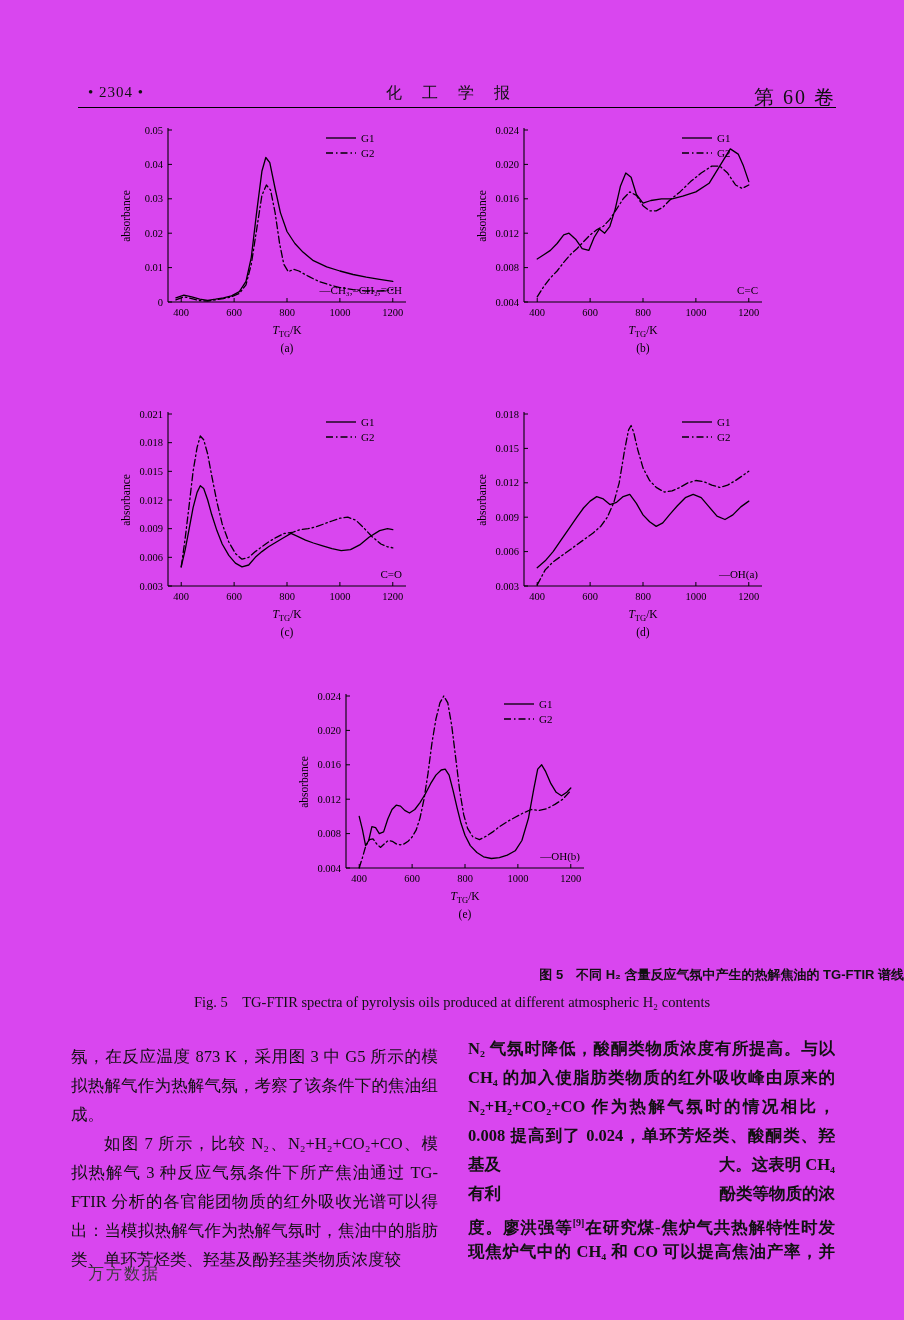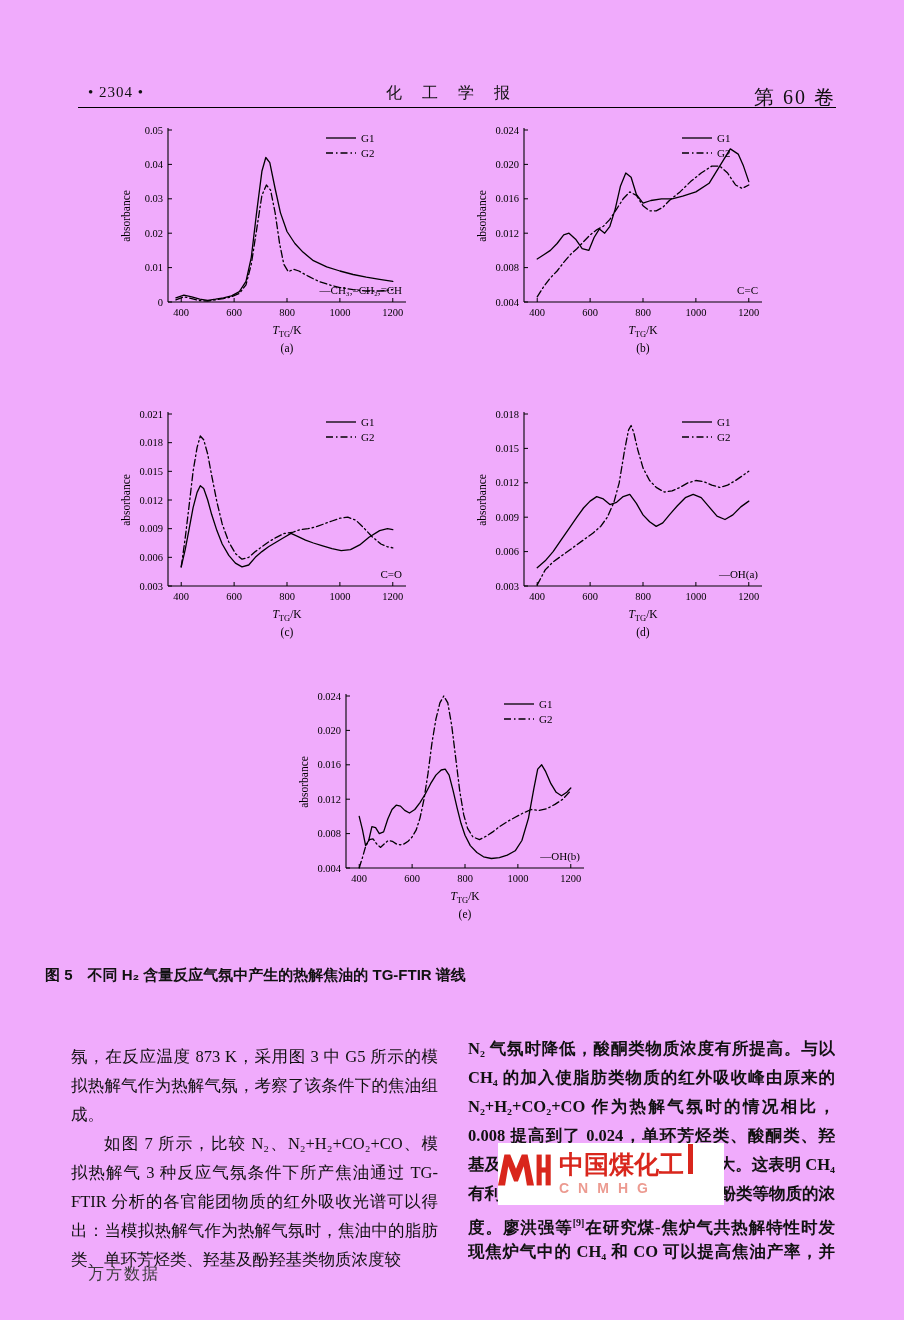--- a/index.html
+++ b/index.html
@@ -1,36 +1,36 @@
 <!DOCTYPE html>
 <html><head>
 <meta charset="utf-8">
 <style>
   * { margin:0; padding:0; box-sizing:border-box; }
   body { background:#e6e6e6; font-family:"Liberation Serif", serif; }
-  .page { position:relative; width:904px; height:1320px; background:#f0abfc; margin:0 auto; overflow:hidden; color:#111; }
+  .page { position:relative; width:904px; height:1320px; background:#d946ef; margin:0 auto; overflow:hidden; color:#111; }
 
   
   .hdr-left  { position:absolute; top:84px; left:88px;  font-size:15px; letter-spacing:1px; }
   .hdr-center{ position:absolute; top:83px; left:0; width:100%; text-align:center; font-size:16px; letter-spacing:8px; }
   .hdr-right { position:absolute; top:84px; right:68px; font-size:20px; letter-spacing:2px; }
   .hdr-rule  { position:absolute; top:107px; left:78px; width:758px; border-top:1.5px solid #000; }
 
   
   .chart { position:absolute; width:300px; height:250px; }
   #chart-a { left:118px; top:120px; }
   #chart-b { left:474px; top:120px; }
   #chart-c { left:118px; top:404px; }
   #chart-d { left:474px; top:404px; }
   #chart-e { left:296px; top:686px; }
   .chart svg { font-family:"Liberation Serif", serif; }
 
   
-  .caption-zh { position:absolute; top:966px; left:0; width:100%; text-align:left;
-                font-size:15px; font-weight:bold; font-family:"Liberation Sans", sans-serif;padding-left:45px; }
+  .caption-zh { position:absolute; top:966px; left:0; width:100%; text-align:right;
+                font-size:13px; font-weight:bold; font-family:"Liberation Sans", sans-serif;padding-left:45px; }
   .caption-en { position:absolute; top:993px; left:0; width:100%; text-align:center; font-size:14.5px; }
 
   
   .col { position:absolute; top:1034px; width:367px; font-size:16.5px; line-height:29px; text-align:justify; }
   .col-left  { left:71px;margin-top:8px; }
   .col-right { left:468px; position:absolute; }
   .para { text-align:justify; }
   .indent { text-indent:2em; }
   .pline { height:29px; overflow:hidden; text-align:justify; text-align-last:justify;font-weight:bold; }
   .pline-split { display:flex; justify-content:space-between; text-align:left; text-align-last:auto; }
@@ -238,20 +238,21 @@
         <text x="243" y="21.5" font-size="11" fill="#000">G1</text>
         <line x1="208" y1="33" x2="238" y2="33" stroke="#000" stroke-width="1.3" stroke-dasharray="7 3 1.5 3"></line>
         <text x="243" y="36.5" font-size="11" fill="#000">G2</text>
         <text x="284" y="174" text-anchor="end" font-size="11" fill="#000">—OH(b)</text>
         <text x="12" y="96" font-size="11.5" text-anchor="middle" fill="#000" transform="rotate(-90 12 96)">absorbance</text>
         <text x="169" y="214" font-size="11.5" text-anchor="middle" fill="#000"><tspan font-style="italic">T</tspan><tspan font-size="8.5" dy="3">TG</tspan><tspan dy="-3">/K</tspan></text>
         <text x="169" y="232" font-size="11.5" text-anchor="middle" fill="#000">(e)</text>
       </svg></div>
 
   <div class="caption-zh">图 5　不同 H₂ 含量反应气氛中产生的热解焦油的 TG-FTIR 谱线</div>
+  <div class="caption-en">Fig. 5　TG-FTIR spectra of pyrolysis oils produced at different atmospheric H₂ contents</div>
 
   <div class="col col-left">
     <p class="para">氛，在反应温度 873 K，采用图 3 中 G5 所示的模拟热解气作为热解气氛，考察了该条件下的焦油组成。</p>
     <p class="para indent">如图 7 所示，比较 N₂、N₂+H₂+CO₂+CO、模拟热解气 3 种反应气氛条件下所产焦油通过 TG-FTIR 分析的各官能团物质的红外吸收光谱可以得出：当模拟热解气作为热解气氛时，焦油中的脂肪类、单环芳烃类、羟基及酚羟基类物质浓度较</p>
   </div>
 
   <div class="col col-right">
     <div class="pline">N₂ 气氛时降低，酸酮类物质浓度有所提高。与以</div>
     <div class="pline">CH₄ 的加入使脂肪类物质的红外吸收峰由原来的</div>
     <div class="pline">N₂+H₂+CO₂+CO 作为热解气氛时的情况相比，</div>
@@ -263,32 +264,17 @@
     </div>
     <div class="pline pline-split">
       <span>有利</span>
       <span>酚类等物质的浓</span>
     </div>
 
     <div class="pline"><span>度。廖洪强等</span><sup>[9]</sup><span>在研究煤-焦炉气共热解特性时发</span></div>
 
     <div class="pline">现焦炉气中的 CH₄ 和 CO 可以提高焦油产率，并</div>
 
-    <div class="wm">
-      <span class="wm-mark">
-        <svg width="54" height="44" viewBox="0 0 84 52" aria-hidden="true">
-          <polygon fill="#d9261c" points="0,50 10,2 19,2 28,24 37,2 46,2 56,50 45,50 40,20 31,44 25,44 16,20 11,50"></polygon>
-          <rect fill="#d9261c" x="60" y="2" width="8" height="48"></rect>
-          <rect fill="#d9261c" x="74" y="2" width="8" height="48"></rect>
-          <rect fill="#d9261c" x="66" y="22" width="10" height="8"></rect>
-        </svg>
-      </span>
-      <span class="wm-text">
-        <span class="wm-zh">中国煤化工</span>
-        <span class="wm-en">CNMHG</span>
-      </span>
-      <span class="wm-bar"></span>
-    </div>
   </div>
 
   <div class="footer">万方数据</div>
 
 </div>
 
 </body></html>

